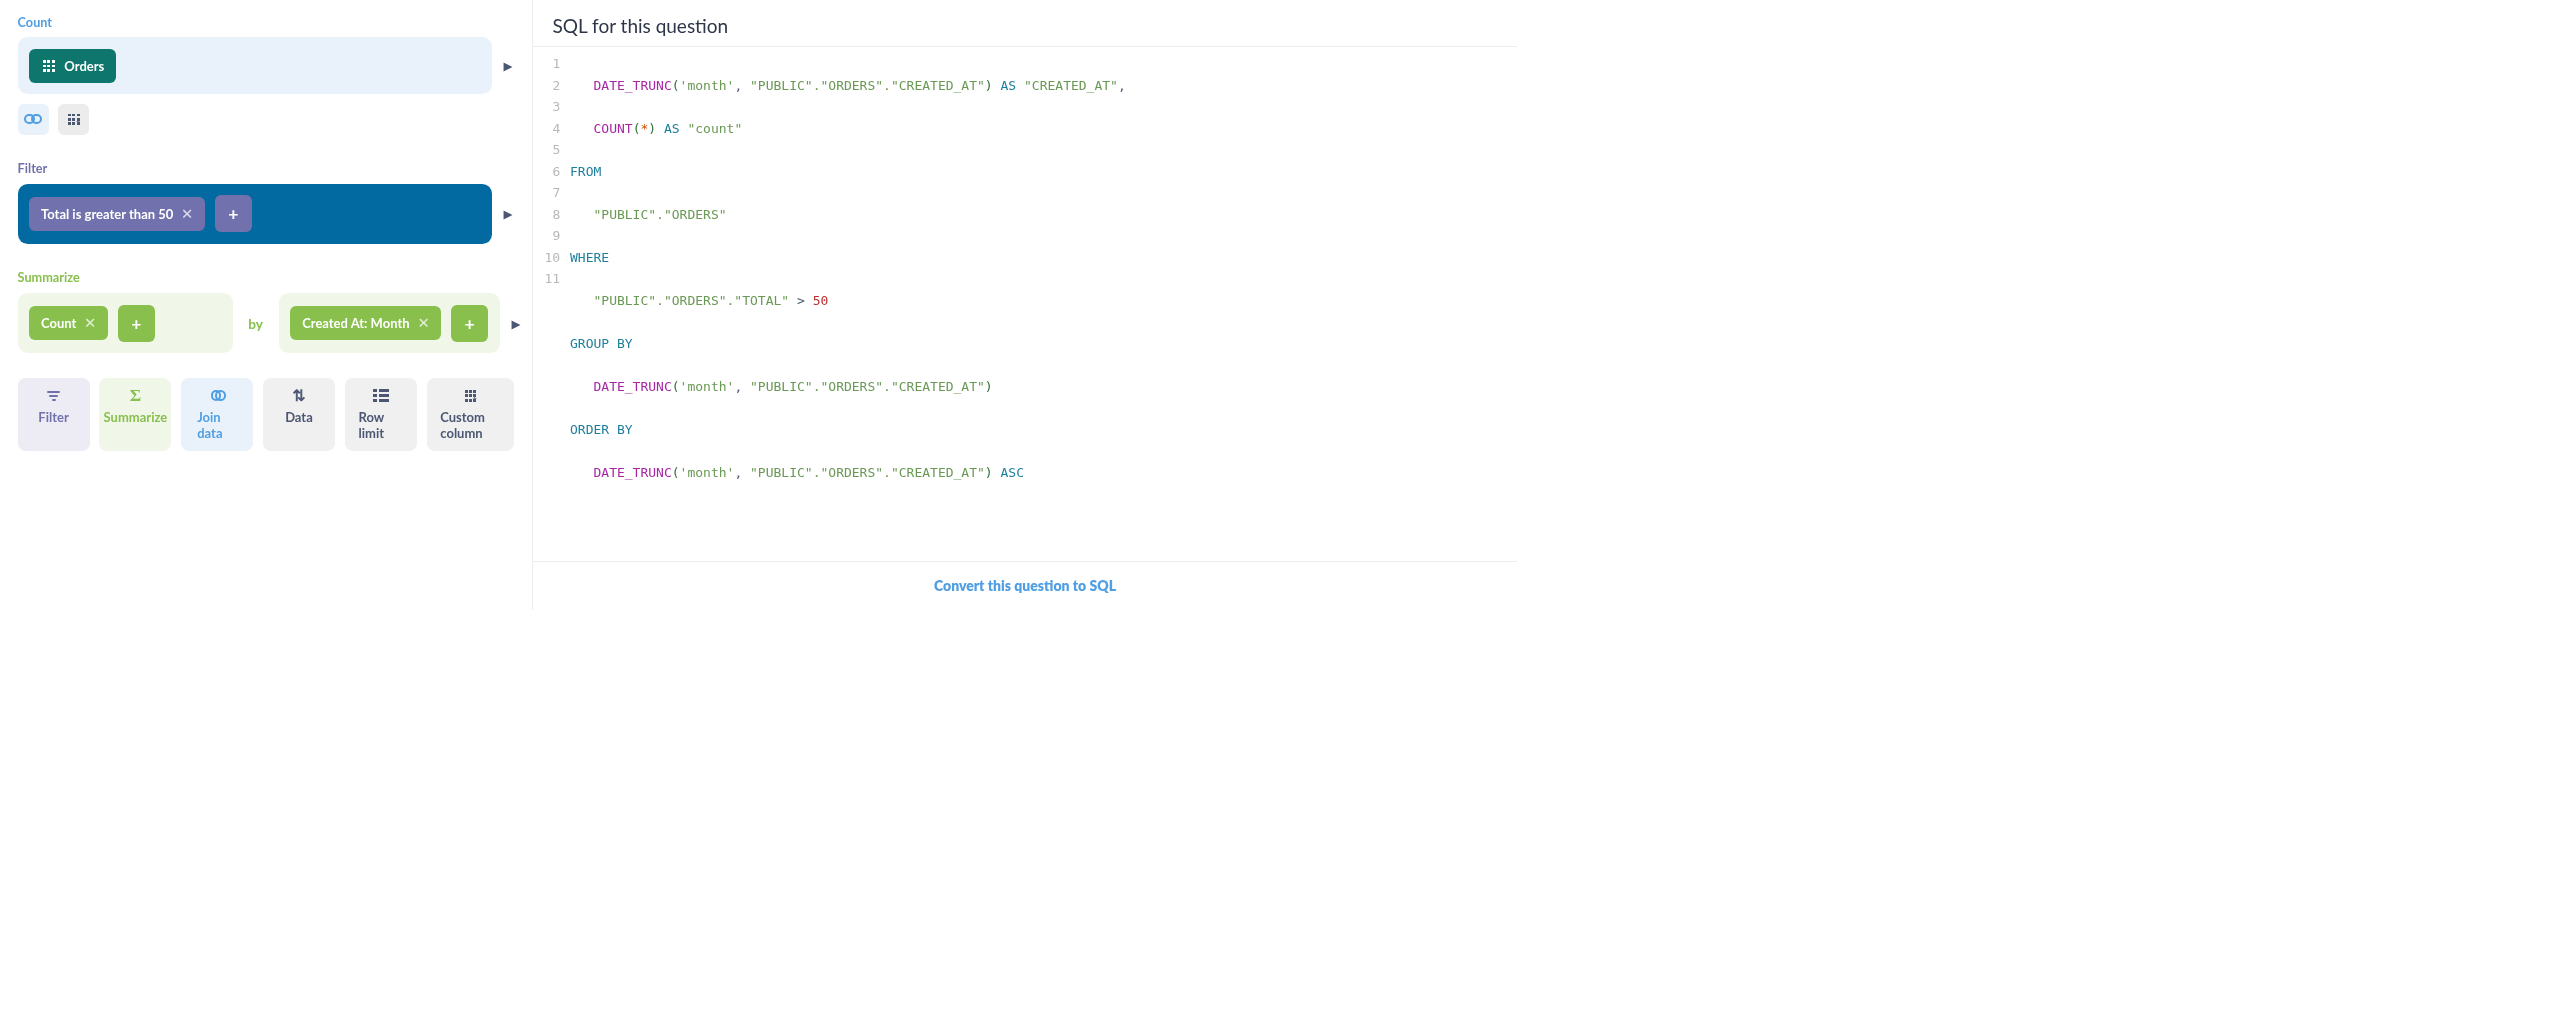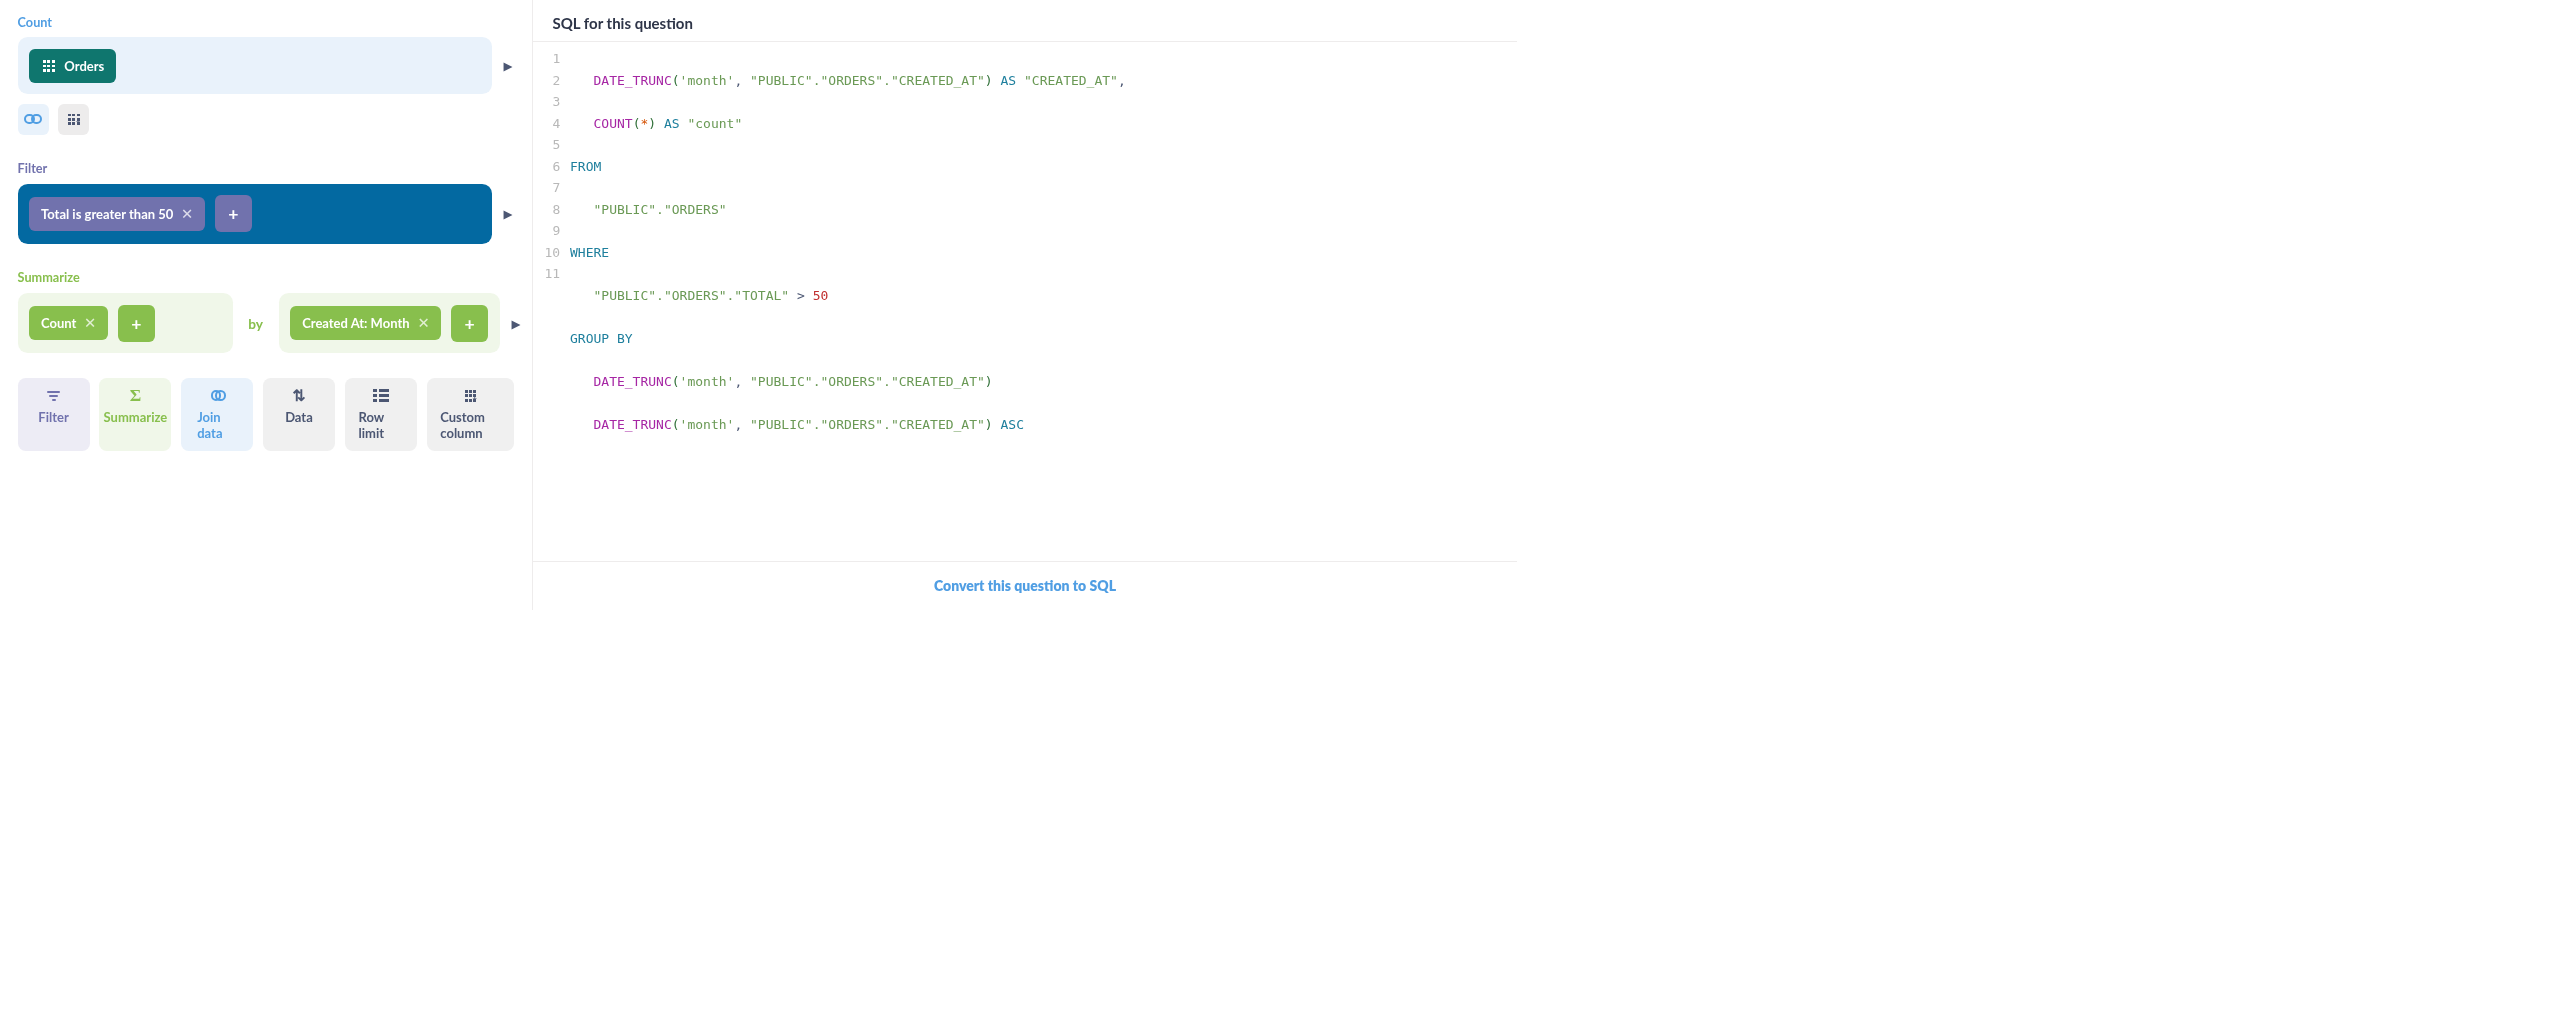--- a/index.html
+++ b/index.html
@@ -174,22 +174,22 @@
   .filter-ico div:nth-child(1){ width:13.7px; }
   .filter-ico div:nth-child(2){ width:8.8px; }
   .filter-ico div:nth-child(3){ width:3.9px; }
   .sort-ico { font-size:15.6px; }
   .rowlimit-ico { display:grid; grid-template-columns:3.9px 9.8px; grid-template-rows:2.9px 2.9px 2.9px; gap:2px; }
   .rowlimit-ico span { background: currentColor; height:2.9px; }
 
   
   .right-header {
     padding: 13.7px 19.5px 9.8px 19.5px;
-    font-size: 15px;
-    font-weight: 700;
+    font-size: 19px;
+    font-weight: 400;
     color: #2e3548;
     border-bottom: 1px solid #eeecec;
   }
   .code-area {
     flex: 1;
     display: flex;
     font-family: ui-monospace, SFMono-Regular, Menlo, Consolas, monospace;
     font-size: 13px;
     line-height: 21.5px;
     padding: 5.9px 0;
@@ -395,20 +395,21 @@
       </div>
       <div class="code">
 <div><span>   </span><span class="tok-fn">DATE_TRUNC</span><span class="tok-par">(</span><span class="tok-str">'month'</span><span class="tok-op">, </span><span class="tok-id">"PUBLIC"."ORDERS"."CREATED_AT"</span><span class="tok-par">)</span> <span class="tok-kw">AS</span> <span class="tok-id">"CREATED_AT"</span><span class="tok-op">,</span></div>
 <div><span>   </span><span class="tok-fn">COUNT</span><span class="tok-par">(</span><span class="tok-brk">*</span><span class="tok-par">)</span> <span class="tok-kw">AS</span> <span class="tok-id">"count"</span></div>
 <div><span class="tok-kw">FROM</span></div>
 <div><span>   </span><span class="tok-id">"PUBLIC"."ORDERS"</span></div>
 <div><span class="tok-kw">WHERE</span></div>
 <div><span>   </span><span class="tok-id">"PUBLIC"."ORDERS"."TOTAL"</span> <span class="tok-op">&gt;</span> <span class="tok-num">50</span></div>
 <div><span class="tok-kw">GROUP BY</span></div>
 <div><span>   </span><span class="tok-fn">DATE_TRUNC</span><span class="tok-par">(</span><span class="tok-str">'month'</span><span class="tok-op">, </span><span class="tok-id">"PUBLIC"."ORDERS"."CREATED_AT"</span><span class="tok-par">)</span></div>
+<div><span class="tok-kw">ORDER BY</span></div>
 <div><span>   </span><span class="tok-fn">DATE_TRUNC</span><span class="tok-par">(</span><span class="tok-str">'month'</span><span class="tok-op">, </span><span class="tok-id">"PUBLIC"."ORDERS"."CREATED_AT"</span><span class="tok-par">)</span> <span class="tok-kw">ASC</span></div>
       </div>
     </div>
 
     <div class="right-footer">
       <span class="convert-link">Convert this question to SQL</span>
     </div>
   </div>
 </div>
 

